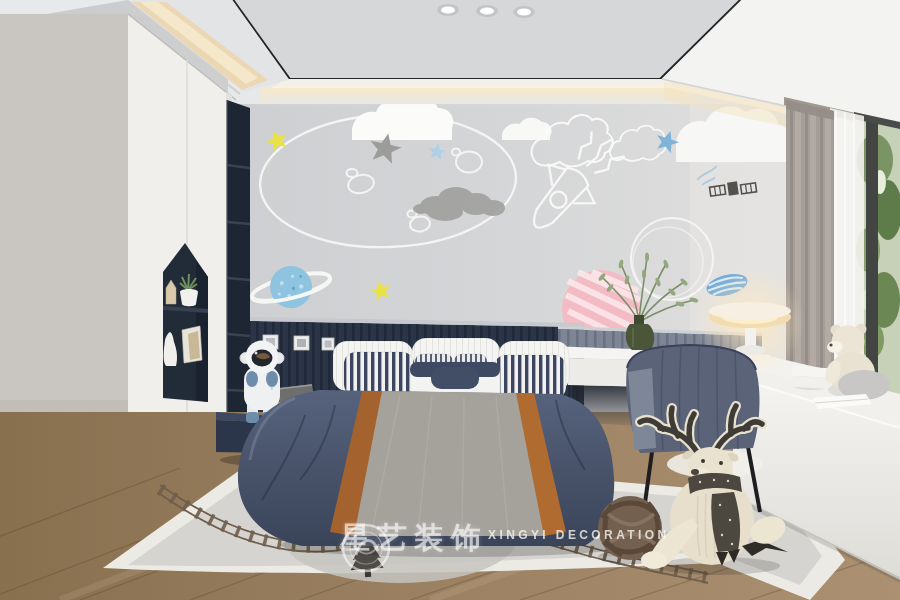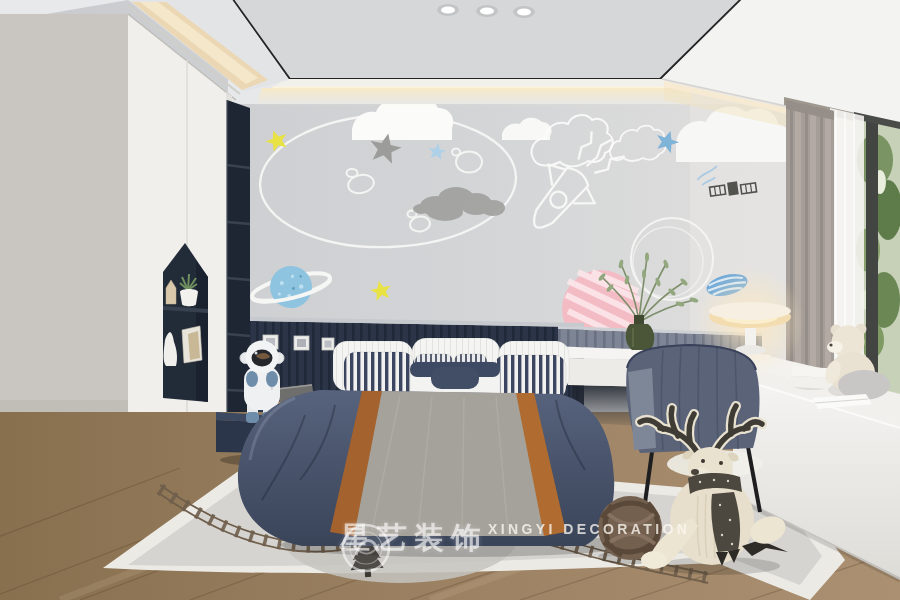--- a/index.html
+++ b/index.html
@@ -2,21 +2,21 @@
 <html style="--wall: #d2d3d5; --ceiling_panel: #d5d7d9; --trim_black: #242424; --cove_glow: #f2e2bd; --wardrobe_white: #f0efec; --accent_navy: #2c3547; --shelf_navy: #1e2634; --duvet_navy: #46526b; --duvet_gray: #a5a29b; --stripe_caramel: #a8652c; --bed_base_gray: #8f8d88; --wood_floor: #9a8064; --rug_field: #d6d4d0; --rug_border: #eceae5; --track_brown: #6f5e4b; --curtain_gray: #a59d97; --sheer_white: #f6f5f2; --window_green: #7a9463; --seat_white: #f1f0ed; --chair_navy: #5a6377; --lamp_warm: #f3ddb0; --deer_cream: #e7dfcb; --deer_dark: #4c4840; --knot_brown: #74604f; --astronaut_white: #eef0f1; --astronaut_blue: #6d8dab; --star_yellow: #e9e244; --star_blue: #7fb3d8; --star_gray: #9c9c9a; --planet_blue: #8ec4e0; --planet_pink: #f3bcc4; --plant_green: #7d8f6a;"><head>
 <meta charset="utf-8">
 <style>
   html,body{margin:0;padding:0;background:#222;font-family:"Liberation Sans",sans-serif;}
   .stage{position:relative;width:900px;height:600px;overflow:hidden;background:#d2d3d5;}
   .stage svg{position:absolute;left:0;top:0;}
   .watermark{position:absolute;left:340px;top:522px;display:flex;align-items:center;gap:9px;pointer-events:none;}
   .wm-text{display:flex;flex-direction:row;line-height:1.05;}
   .wm-cn{font-size:30px;font-weight:700;letter-spacing:7px;color:rgba(255,255,255,0.62);
          text-shadow:0 0 5px rgba(255,255,255,0.25);font-family:"DejaVu Sans","Liberation Sans",sans-serif;}
-  .wm-en{font-size:14px;font-weight:700;letter-spacing:3.4px;color:rgba(252,248,241,0.78);margin-top:0;}
+  .wm-en{font-size:12px;font-weight:700;letter-spacing:3.4px;color:rgba(252,248,241,0.78);margin-top:7px;}
 </style>
 </head>
 <body>
 
 <div class="stage">
 <svg width="900" height="600" viewBox="0 0 900 600">
   <defs>
     <linearGradient id="gWall" x1="0" y1="0" x2="1" y2="0">
       <stop offset="0" stop-color="#c9cacd"></stop>
           <stop offset="0.55" stop-color="#d4d5d7"></stop>

